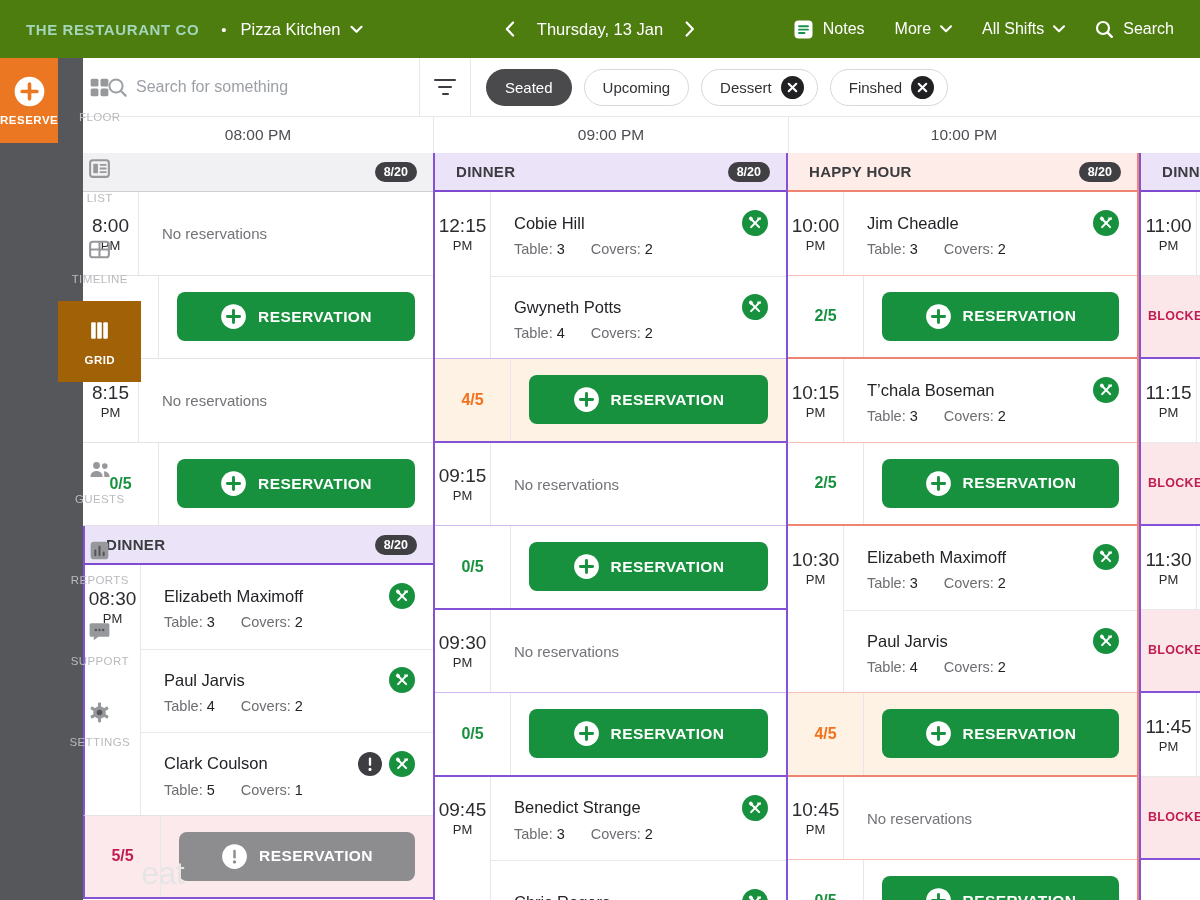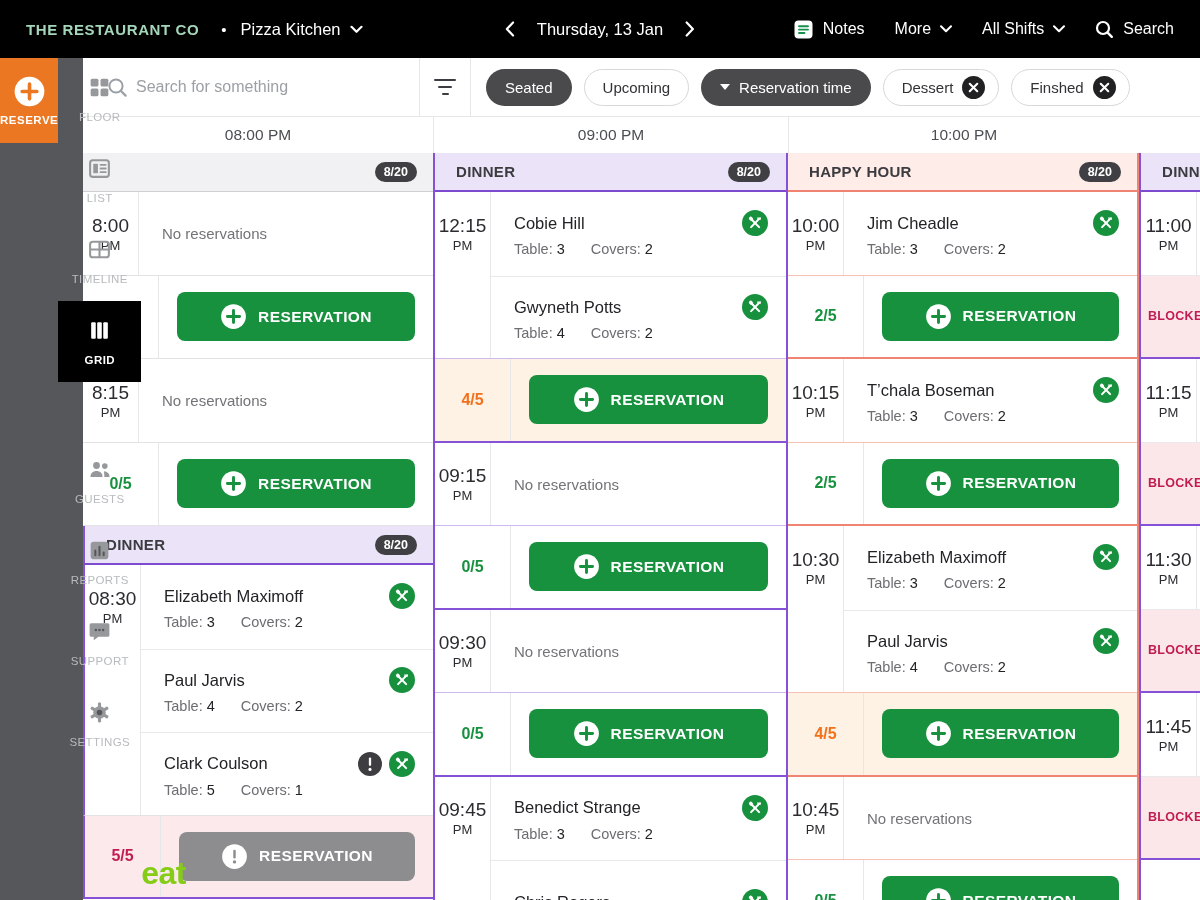--- a/index.html
+++ b/index.html
@@ -2,21 +2,21 @@
 <html><head>
 <meta charset="utf-8">
 <style>
   * { margin:0; padding:0; box-sizing:border-box; }
   html,body { width:1200px; height:900px; overflow:hidden; background:#fff;
     font-family:"Liberation Sans", sans-serif; }
   .app { position:relative; width:1200px; height:900px; overflow:hidden; }
 
   
   .topbar { position:absolute; left:0; top:0; width:1200px; height:58px;
-    background:#000000; display:flex; align-items:center; padding:0 26px; z-index:30; }
+    background:#4d7c0f; display:flex; align-items:center; padding:0 26px; z-index:30; }
   .tb-left { display:flex; align-items:center; gap:14px; }
   .brand { color:#a4d6ba; font-size:15px; font-weight:700; letter-spacing:.6px; }
   .dot { color:#fff; font-size:15px; margin-left:8px; }
   .venue { display:flex; align-items:center; gap:9px; background:none; border:none;
     color:#fff; font-size:16.5px; cursor:pointer; font-family:inherit; }
   .tb-center { position:absolute; left:50%; transform:translateX(-50%); display:flex;
     align-items:center; gap:22px; }
   .navbtn { background:none; border:none; cursor:pointer; display:flex; align-items:center; }
   .datelbl { color:#fff; font-size:16.5px; cursor:pointer; }
   .tb-right { margin-left:auto; display:flex; align-items:center; gap:30px; }
@@ -25,26 +25,26 @@
 
   
   .sidebar { position:absolute; left:0; top:58px; width:83px; height:842px;
     background:#56575a; display:flex; flex-direction:row; z-index:20; }
   .reserve { width:83px; height:85px; background:#ec7722; border:none; cursor:pointer;
     display:flex; flex-direction:column; align-items:center; justify-content:center; gap:7px; }
   .reserve-label { color:#fff; font-size:11.5px; font-weight:700; letter-spacing:.5px; }
   .side-nav { display:flex; flex-direction:column; }
   .side-item { width:83px; height:81px; display:flex; flex-direction:column; align-items:center;
     justify-content:center; gap:7px; cursor:pointer; }
-  .side-item.active { background:#000000; }
+  .side-item.active { background:#a16207; }
   .side-label { font-size:11.5px; color:#b9babd; letter-spacing:.4px; }
   .side-item.active .side-label { color:#fff; font-weight:700; }
   .side-spacer { height:58px; }
-  .eat { margin-top:auto; margin-bottom:8px; text-align:center; color:#84cc16;
-    font-size:32px; font-weight:700; letter-spacing:-.5px; }
+  .eat { margin-top:auto; margin-bottom:8px; text-align:center; color:#e5e5e5;
+    font-size:32px; font-weight:400; letter-spacing:-.5px; }
 
   
   .main { position:absolute; left:83px; top:58px; width:1117px; height:842px; background:#fff; }
 
   .toolbar { height:59px; border-bottom:1px solid #e7e7e9; display:flex; align-items:center;
     padding-left:24px; }
   .search-input { border:none; outline:none; font-size:16px; color:#333; width:250px;
     margin-left:8px; font-family:inherit; }
   .search-input::placeholder { color:#9ca0a5; }
   .tdiv { width:1px; height:59px; background:#e7e7e9; }
@@ -314,24 +314,20 @@
           <span class="fbar fb3"></span>
       </button>
       <span class="tdiv"></span>
       <div class="chips" id="chips">
           <span class="chip dark">
             <span class="chip-label">Seated</span>
           </span>
           <span class="chip light">
             <span class="chip-label">Upcoming</span>
           </span>
-          <span class="chip dark">
-            <span class="tri"></span>
-            <span class="chip-label">Reservation time</span>
-          </span>
           <span class="chip light">
             <span class="chip-label">Dessert</span>
             <span class="chip-x">
               <svg width="23" height="23" viewBox="0 0 22 22">
                 <circle cx="11" cy="11" r="11" fill="#212124"></circle>
                 <path d="M7.4 7.4l7.2 7.2M14.6 7.4l-7.2 7.2" stroke="#fff" stroke-width="2" stroke-linecap="round"></path>
               </svg>
             </span>
           </span>
           <span class="chip light">

